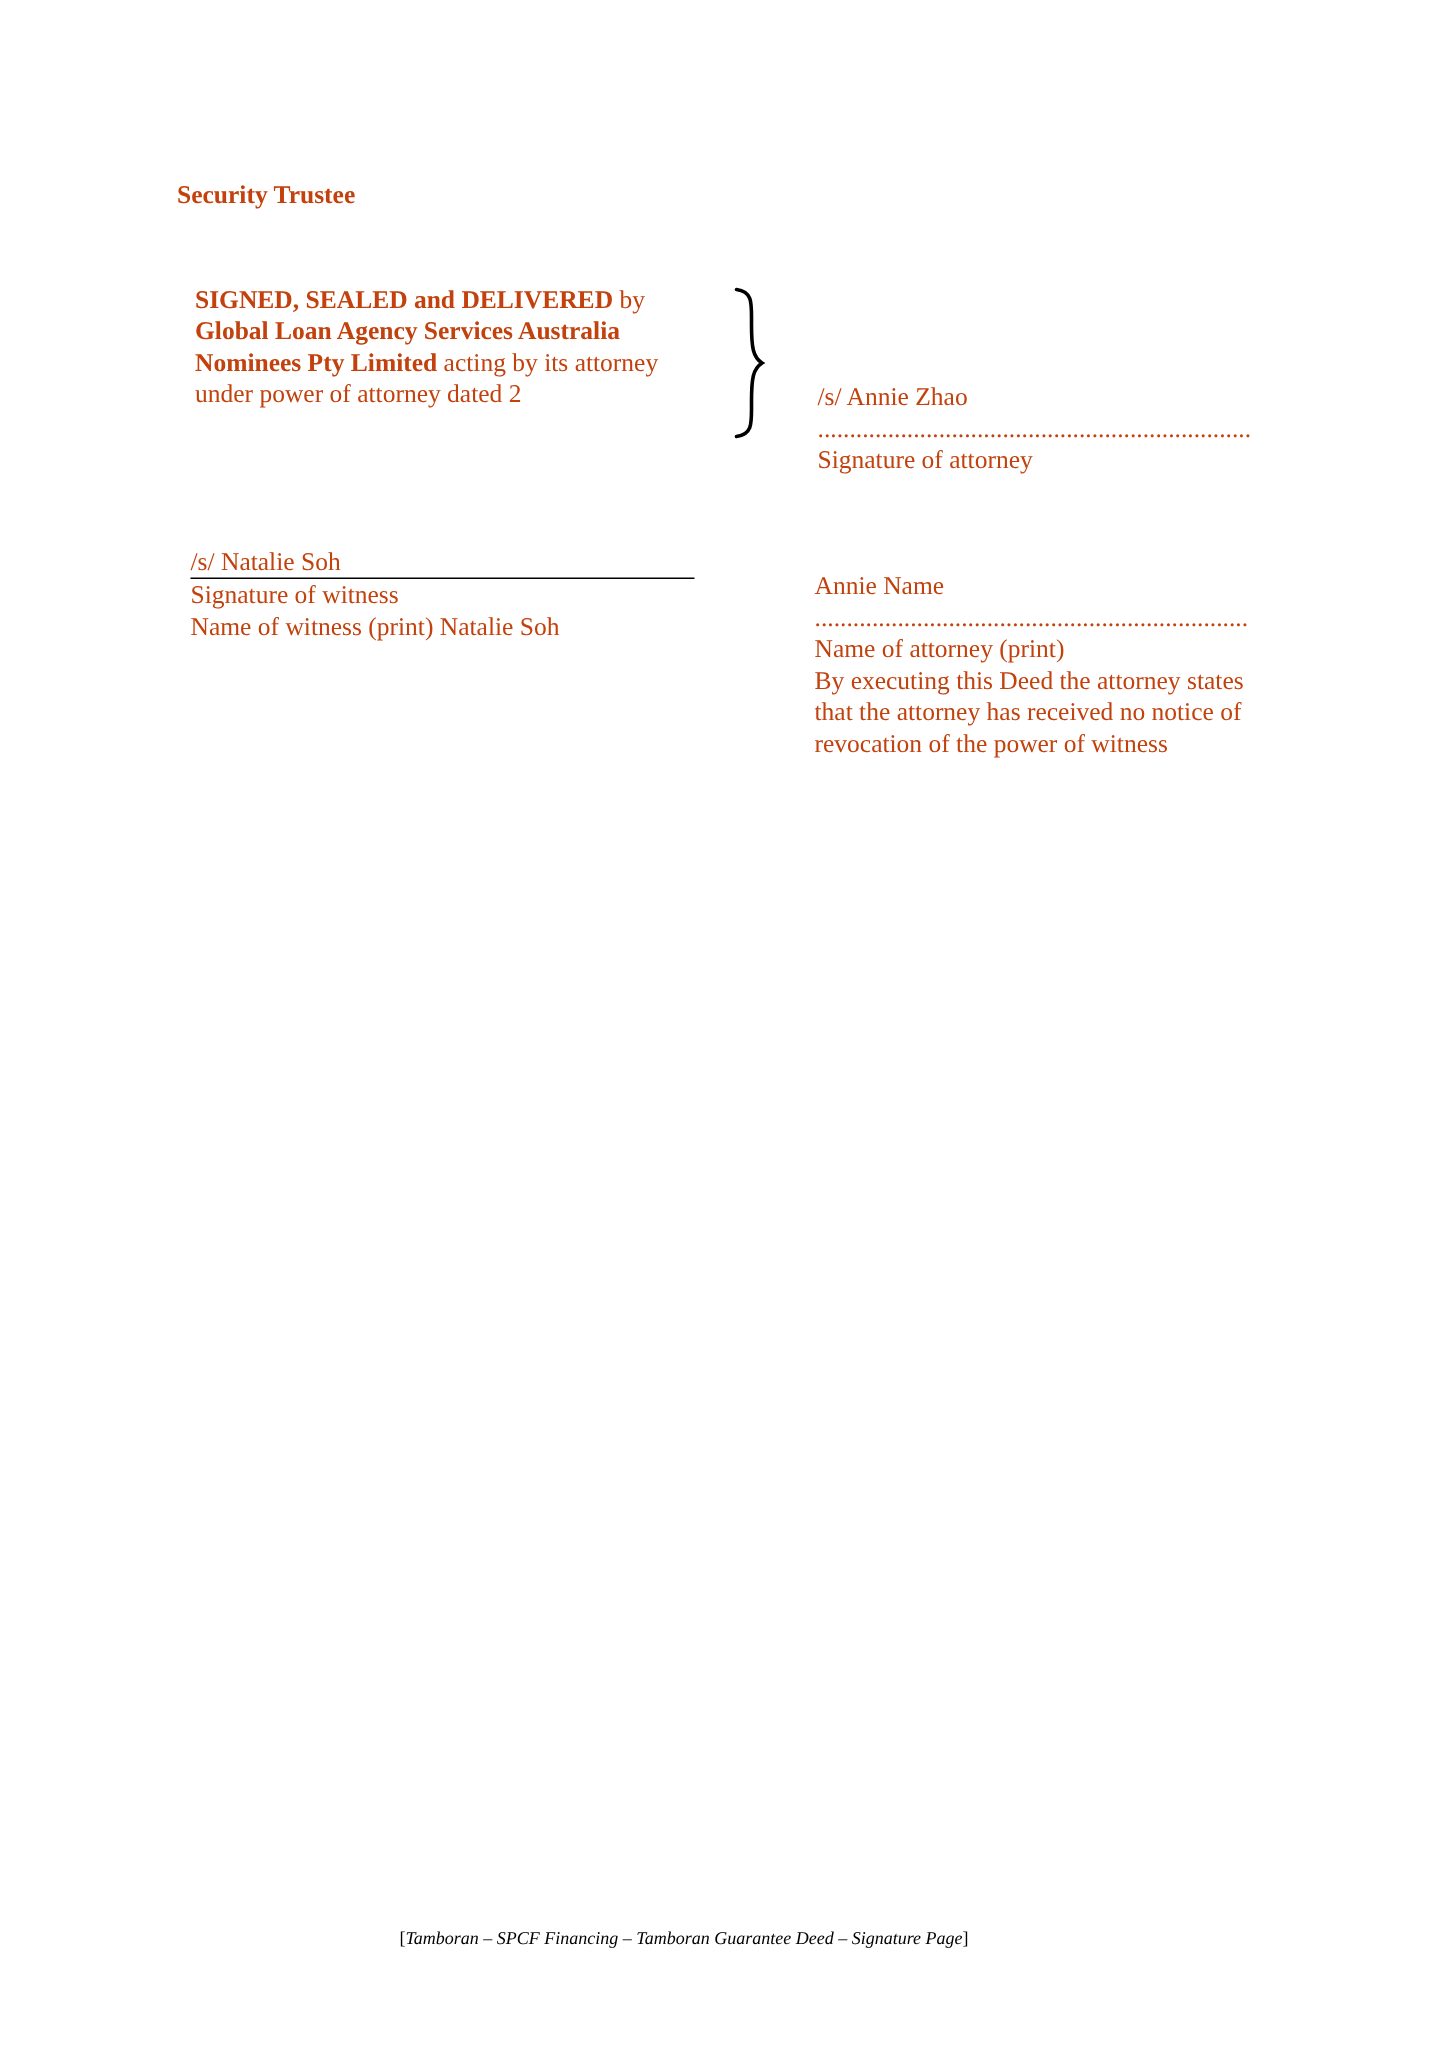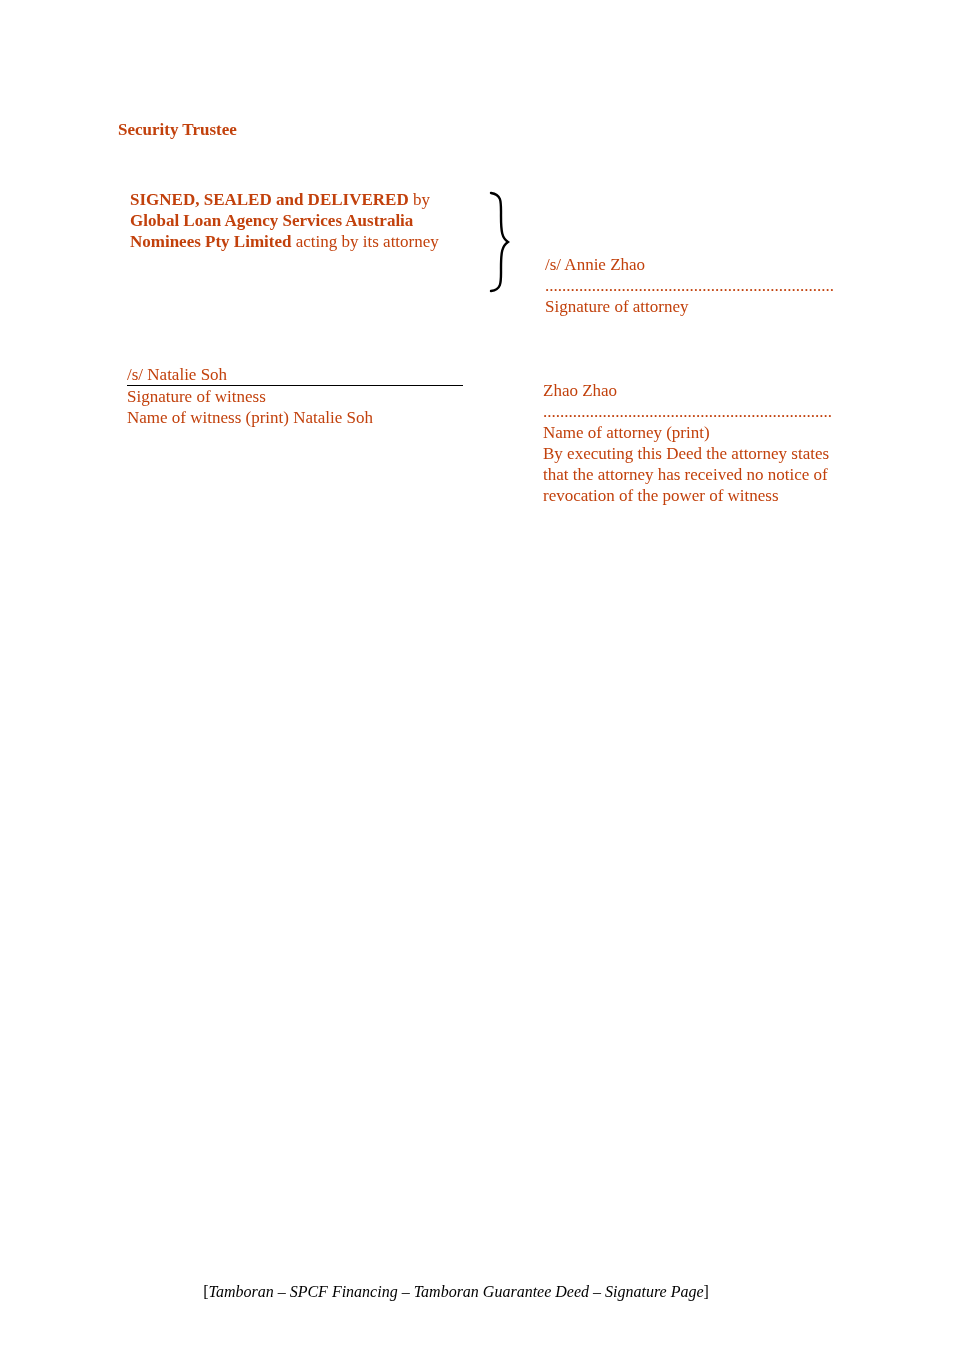--- a/index.html
+++ b/index.html
@@ -46,33 +46,34 @@
   .dotted-line {
     width: 290px;
     overflow: hidden;
     white-space: nowrap;
     letter-spacing: 0;
   }
   .footer {
     left: 0; top: 1282px;
     width: 912px;
     text-align: center;
-    font-size: 16px; line-height: 20px;
+    font-size: 12px; line-height: 20px;
   }
   .footer .italic { font-style: italic; }
 </style>
 </head>
 <body>
 
 <div class="abs heading doc-text">Security Trustee</div>
 
 <div class="abs execution-clause doc-text">
   <div><span class="bold">SIGNED, SEALED and DELIVERED</span><span> by</span></div>
   <div><span class="bold">Global Loan Agency Services Australia</span></div>
   <div><span class="bold">Nominees Pty Limited</span><span> acting by its attorney</span></div>
+  <div>under power of attorney dated 2</div>
 </div>
 
 <div class="abs brace-wrap">
   <svg width="22" height="102" viewBox="0 0 22 102" aria-hidden="true">
     <path d="M3,2 C14,3.5 13,11 13,25 C13,41 14,47 20,51 C14,55 13,61 13,77 C13,91 14,98.5 3,100" fill="none" stroke="#000000" stroke-width="2.4" stroke-linecap="round"></path>
   </svg>
 </div>
 
 <div class="abs attorney-signature-block doc-text">
   <div>/s/ Annie Zhao</div>
@@ -83,21 +84,21 @@
 <div class="abs witness-block doc-text">
   <div class="witness-sig-line">/s/ Natalie Soh</div>
   <div>Signature of witness</div>
   <div>
     <span>Name of witness (print)</span>
     <span>Natalie Soh</span>
   </div>
 </div>
 
 <div class="abs attorney-name-block doc-text">
-  <div>Zhao Zhao</div>
+  <div>Annie Name</div>
   <div class="dotted-line">....................................................................</div>
   <div>Name of attorney (print)</div>
   <div>By executing this Deed the attorney states</div>
   <div>that the attorney has received no notice of</div>
   <div>revocation of the power of witness</div>
 </div>
 
 <div class="abs footer"><span>[</span><span class="italic">Tamboran – SPCF Financing – Tamboran Guarantee Deed – Signature Page</span><span>]</span></div>
 
 </body></html>

